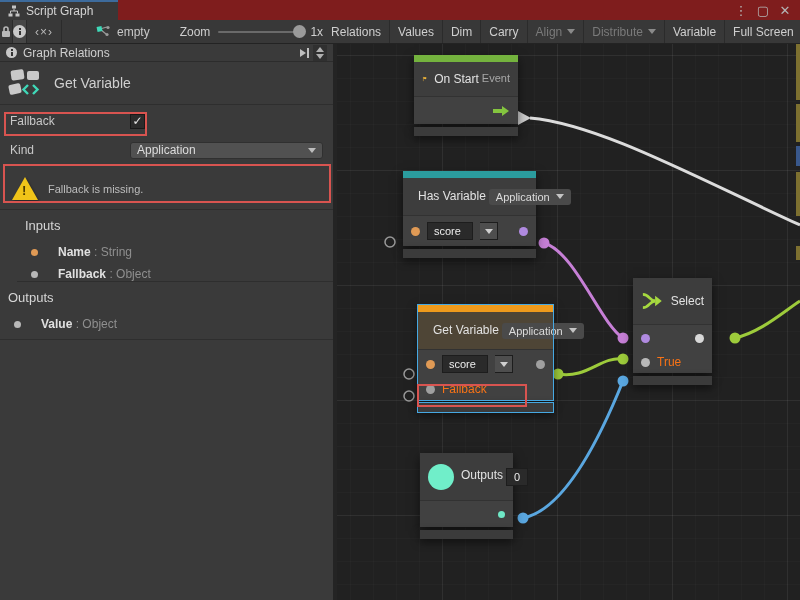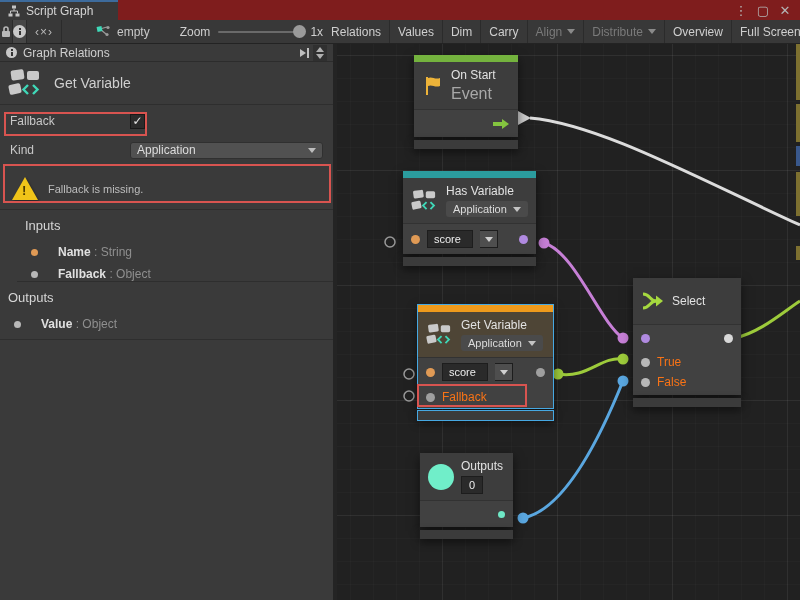--- a/index.html
+++ b/index.html
@@ -75,23 +75,23 @@
       linear-gradient(90deg, rgba(255,255,255,0.018) 1px, transparent 1px);
     background-size:115px 115px,115px 115px,23px 23px,23px 23px;
     background-position:0 11px,105px 0,0 11px,13px 0; }
   .wires { position:absolute; inset:0; z-index:1; }
   
   .node { position:absolute; z-index:2; font-size:12px; color:#dcdcdc; }
   .nmain { background:#3d3d3d; box-shadow:0 4px 10px rgba(0,0,0,.55); }
   .node.selected .nmain, .node.selected .nfoot { outline:1px solid #46a8e2; }
   .colorbar { height:7px; }
   .nhead { display:flex; align-items:center; gap:7px; padding:6px 8px; }
-  .nhead .hcol { display:flex; flex-direction:column; gap:3px; }
+  .nhead .hcol { display:flex; flex-direction:row; gap:3px; }
   .nhead .ntitle { font-size:12px; color:#e2e2e2; white-space:nowrap; }
-  .nhead .nsub { font-size:16px; color:#a8a8a8; }
+  .nhead .nsub { font-size:11px; color:#a8a8a8; }
   .pill { background:#4a4a4a; border-radius:3px; padding:2px 7px; font-size:11px; color:#dcdcdc; display:flex; align-items:center; white-space:nowrap; }
   .pill .dd-arrow { border-top-color:#c4c4c4; margin-left:6px; }
   .nbody { border-top:1px solid #323232; background:#414141; }
   .prow { display:flex; align-items:center; gap:7px; padding:0 8px; height:26px; }
   .dot { width:9px; height:9px; border-radius:50%; flex:none; }
   .dot.sm { width:7px; height:7px; }
   .dot.orange { background:#e09a55; }
   .dot.purple { background:#b08ae0; }
   .dot.gray { background:#b8b8b8; }
   .dot.dgray { background:#9f9f9f; }
@@ -175,21 +175,21 @@
       </div>
     <div class="tbtn disabled">
         <span>Align</span>
         <span class="dd-arrow"></span>
       </div>
     <div class="tbtn disabled">
         <span>Distribute</span>
         <span class="dd-arrow"></span>
       </div>
     <div class="tbtn">
-        <span>Overview</span>
+        <span>Variable</span>
       </div>
     <div class="tbtn" style="border-right:none">
         <span>Full Screen</span>
       </div>
   </div>
 
   <div class="inspector">
     <div class="ihead">
       <span class="infocirc"></span>
       <span>Graph Relations</span>
@@ -387,42 +387,38 @@
           </div>
           <div class="prow" style="height:22px">
             <span class="dot dgray"></span>
             <span class="plabel">Fallback</span>
           </div>
         </div>
       </div>
       <div class="nfoot"></div>
     </div>
 
-    <div class="node" style="left:296px; top:234px; width:108px;">
+    <div class="node" style="left:296px; top:234px; width:79px;">
       <div class="nmain">
         <div class="nhead" style="height:46px">
           <svg width="24" height="24" viewBox="0 0 24 24">
             <path d="M2,5 C9,5 9,12 15,12" stroke="#a6d93f" stroke-width="3" fill="none"></path>
             <path d="M2,19 C9,19 9,12 15,12" stroke="#a6d93f" stroke-width="3" fill="none"></path>
             <polygon points="15,6.5 22,12 15,17.5" fill="#a6d93f"></polygon>
           </svg>
           <span class="ntitle">Select</span>
         </div>
         <div class="nbody">
           <div class="prow" style="height:26px">
             <span class="dot purple"></span>
             <span class="dot white" style="margin-left:auto"></span>
           </div>
           <div class="prow" style="height:22px">
             <span class="dot gray"></span>
             <span class="plabel">True</span>
-          </div>
-          <div class="prow" style="height:22px; padding-bottom:4px">
-            <span class="dot gray"></span>
-            <span class="plabel">False</span>
           </div>
         </div>
       </div>
       <div class="nfoot"></div>
     </div>
 
     <div class="node" style="left:83px; top:409px; width:93px;">
       <div class="nmain">
         <div class="nhead" style="height:47px">
           <span class="int-icon"></span>

